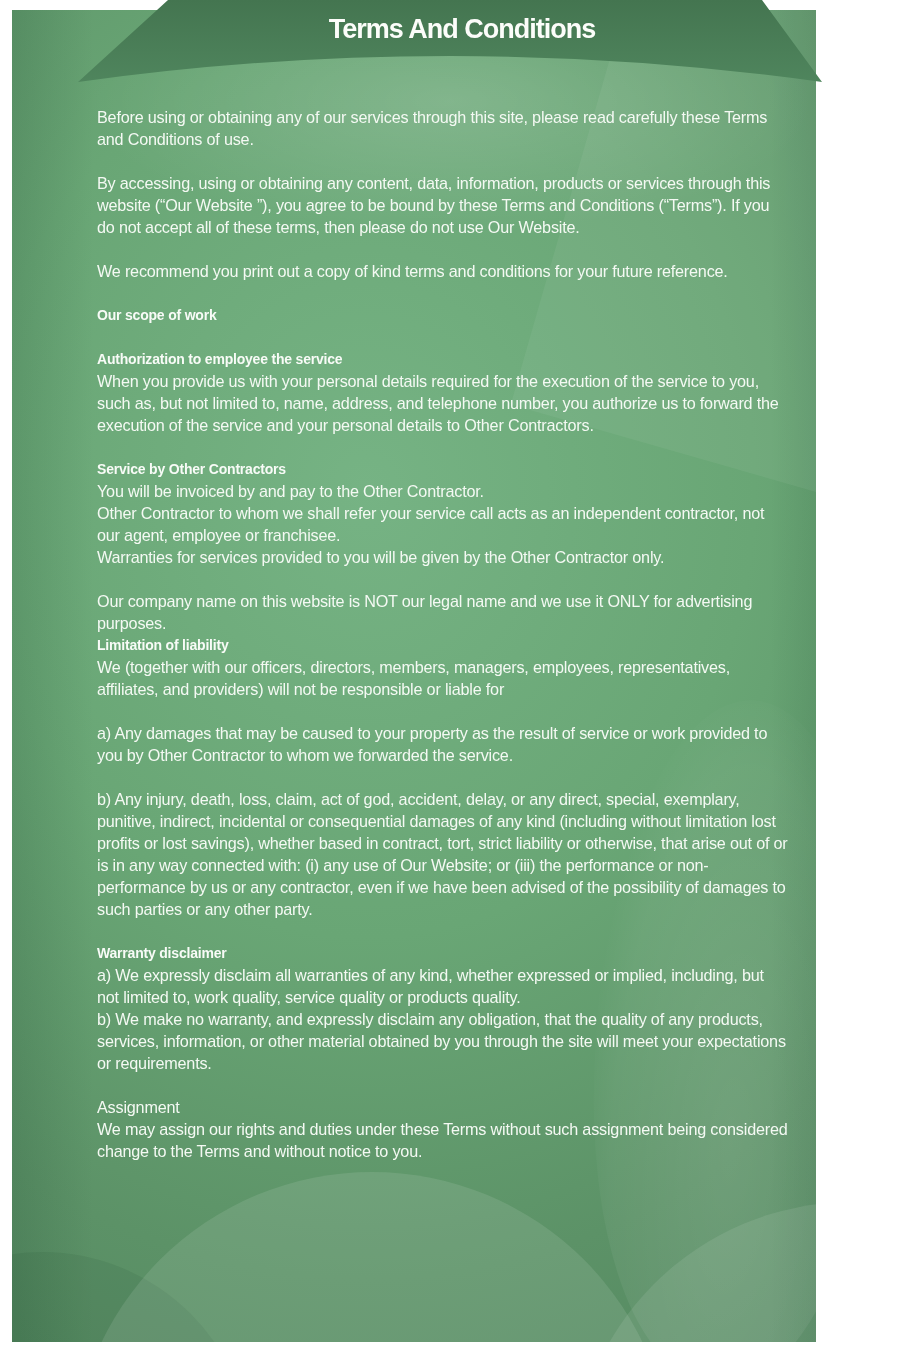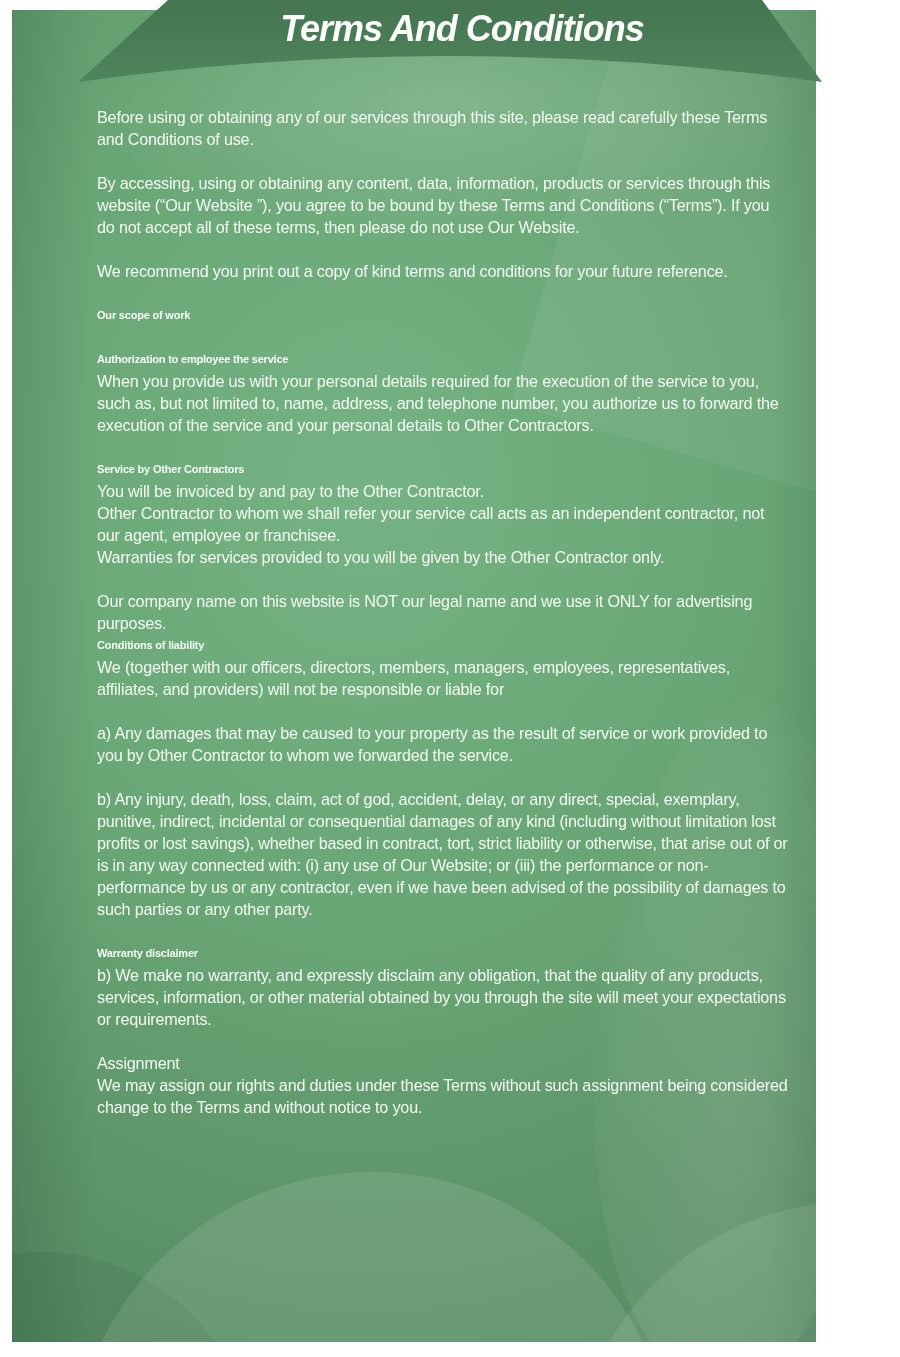--- a/index.html
+++ b/index.html
@@ -70,39 +70,38 @@
   }
   .header{
     position:absolute;left:0;top:0;width:900px;height:150px;
     pointer-events:none;
   }
   .ribbon-svg{position:absolute;left:12px;top:0;display:block;}
   .page-title{
     position:absolute;left:90px;top:2px;width:744px;
     margin:0;
     text-align:center;
-    font-size:36px;
+    font-size:27px;
     font-weight:600;
     letter-spacing:-1px;
     color:#fcfdfa;
     line-height:54px;
-    font-style:italic;
   }
   .content{
     position:absolute;
     left:85px;top:96px;width:692px;
     color:var(--text);
     font-size:16.2px;
     line-height:22px;
     letter-spacing:-0.2px;
   }
   .content .block{margin:0;}
   .content h2.h{
     margin:0;
-    font-size:11px;
+    font-size:14px;
     line-height:22px;
     font-weight:bold;
     color:#f8fbf7;
     letter-spacing:-0.2px;
   }
   .content .gap{height:22px;}
 </style>
 </head>
 <body>
 
@@ -127,28 +126,29 @@
       <div class="block gap"></div>
       <h2 class="block h">Authorization to employee the service</h2>
       <div class="block p">When you provide us with your personal details required for the execution of the service to you, such as, but not limited to, name, address, and telephone number, you authorize us to forward the execution of the service and your personal details to Other Contractors.</div>
       <div class="block gap"></div>
       <h2 class="block h">Service by Other Contractors</h2>
       <div class="block p">You will be invoiced by and pay to the Other Contractor.</div>
       <div class="block p">Other Contractor to whom we shall refer your service call acts as an independent contractor, not our agent, employee or franchisee.</div>
       <div class="block p">Warranties for services provided to you will be given by the Other Contractor only.</div>
       <div class="block gap"></div>
       <div class="block p">Our company name on this website is NOT our legal name and we use it ONLY for advertising purposes.</div>
-      <h2 class="block h">Conditions of liability</h2>
+      <h2 class="block h">Limitation of liability</h2>
       <div class="block p">We (together with our officers, directors, members, managers, employees, representatives, affiliates, and providers) will not be responsible or liable for</div>
       <div class="block gap"></div>
       <div class="block p">a) Any damages that may be caused to your property as the result of service or work provided to you by Other Contractor to whom we forwarded the service.</div>
       <div class="block gap"></div>
       <div class="block p">b) Any injury, death, loss, claim, act of god, accident, delay, or any direct, special, exemplary, punitive, indirect, incidental or consequential damages of any kind (including without limitation lost profits or lost savings), whether based in contract, tort, strict liability or otherwise, that arise out of or is in any way connected with: (i) any use of Our Website; or (iii) the performance or non-performance by us or any contractor, even if we have been advised of the possibility of damages to such parties or any other party.</div>
       <div class="block gap"></div>
       <h2 class="block h">Warranty disclaimer</h2>
+      <div class="block p">a) We expressly disclaim all warranties of any kind, whether expressed or implied, including, but not limited to, work quality, service quality or products quality.</div>
       <div class="block p">b) We make no warranty, and expressly disclaim any obligation, that the quality of any products, services, information, or other material obtained by you through the site will meet your expectations or requirements.</div>
       <div class="block gap"></div>
       <div class="block p">Assignment</div>
       <div class="block p">We may assign our rights and duties under these Terms without such assignment being considered change to the Terms and without notice to you.</div>
     </div>
 </div>
 
 <div class="header">
   <svg class="ribbon-svg" width="876" height="140" viewBox="0 0 876 140" xmlns="http://www.w3.org/2000/svg">
     <defs>

